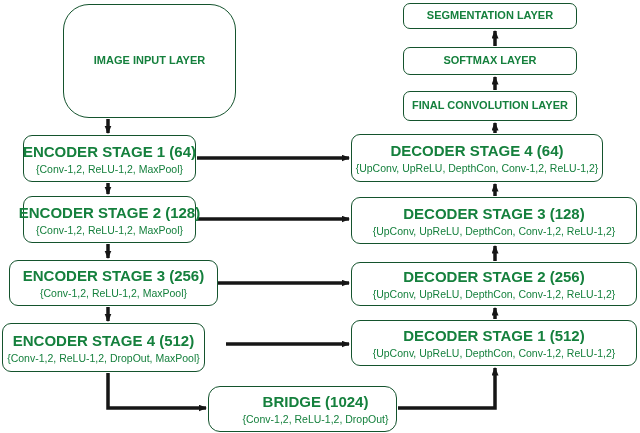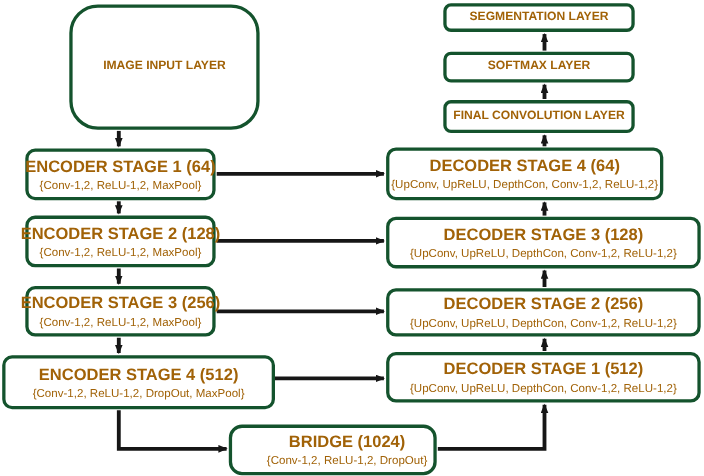--- a/index.html
+++ b/index.html
@@ -8,28 +8,28 @@
     width: 640px;
     height: 433px;
     background: #ffffff;
     font-family: "Liberation Sans", "DejaVu Sans", sans-serif;
     overflow: hidden;
   }
   .node {
     position: absolute;
     box-sizing: border-box;
     background: #ffffff;
-    border: 3px solid #14532d;
+    border: 1px solid #14532d;
     border-radius: 9px;
     display: flex;
     flex-direction: column;
     justify-content: center;
     align-items: center;
     text-align: center;
-    color: #a16207;
+    color: #15803d;
     line-height: 1.4;
   }
   .node-title  { font-size: 15px; font-weight: 600; white-space: nowrap; }
   .node-detail { font-size: 10.5px; font-weight: 500; white-space: nowrap; }
   .single .node-title { font-size: 11px; }
   #edges-svg { position: absolute; left: 0; top: 0; width: 640px; height: 433px; }
   #edges-svg line, #edges-svg polyline {
     stroke: #161616;
     stroke-width: 3.5;
     fill: none;
@@ -76,26 +76,26 @@
   <div class="node" style="left:23px; top:135px; width:173px; height:47px;">
     <div class="node-title">ENCODER STAGE 1 (64)</div>
     <div class="node-detail">{Conv-1,2, ReLU-1,2, MaxPool}</div>
   </div>
 
   <div class="node" style="left:23px; top:196px; width:173px; height:47px;">
     <div class="node-title">ENCODER STAGE 2 (128)</div>
     <div class="node-detail">{Conv-1,2, ReLU-1,2, MaxPool}</div>
   </div>
 
-  <div class="node" style="left:23px; top:260px; width:173px; height:46px;">
+  <div class="node" style="left:9px; top:260px; width:209px; height:46px;">
     <div class="node-title">ENCODER STAGE 3 (256)</div>
     <div class="node-detail">{Conv-1,2, ReLU-1,2, MaxPool}</div>
   </div>
 
-  <div class="node" style="left:2px; top:323px; width:248px; height:49px;">
+  <div class="node" style="left:2px; top:323px; width:203px; height:49px;">
     <div class="node-title">ENCODER STAGE 4 (512)</div>
     <div class="node-detail">{Conv-1,2, ReLU-1,2, DropOut, MaxPool}</div>
   </div>
 
   <div class="node" style="left:208px; top:386px; width:189px; height:46px; border-radius:12px;padding-left:26px;">
     <div class="node-title">BRIDGE (1024)</div>
     <div class="node-detail">{Conv-1,2, ReLU-1,2, DropOut}</div>
   </div>
 
   <div class="node" style="left:351px; top:134px; width:252px; height:48px;">

